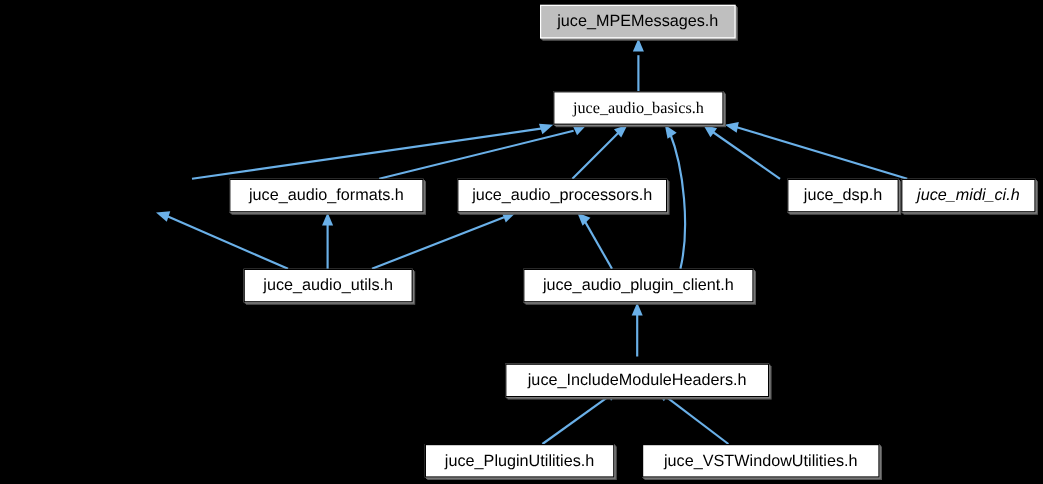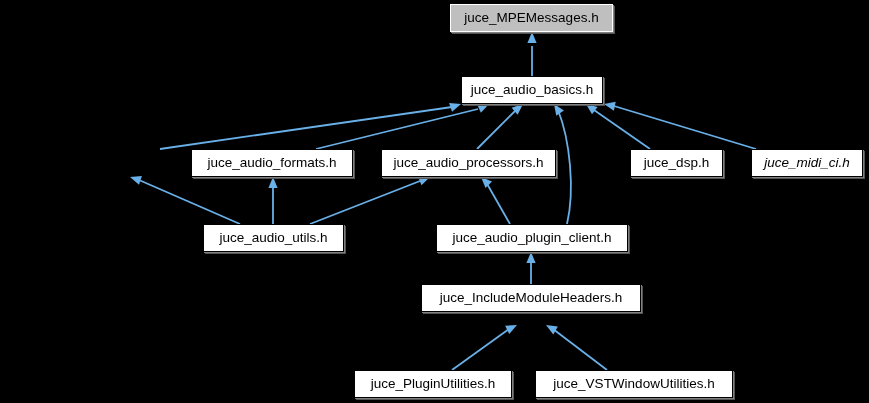--- a/index.html
+++ b/index.html
@@ -75,42 +75,42 @@
       <path d="M 531,297 L 531,258" fill="none" stroke="#6ab0e8" stroke-width="1.8"></path>
       <polygon points="531,252 535.6,263 526.4,263" fill="#6ab0e8"></polygon>
       <path d="M 452,370 L 509,329" fill="none" stroke="#6ab0e8" stroke-width="1.8"></path>
       <polygon points="517,325 509.2184834383007,334.03371462909917 505.10411835970115,325.8049844718999" fill="#6ab0e8"></polygon>
       <path d="M 607,370 L 553,329" fill="none" stroke="#6ab0e8" stroke-width="1.8"></path>
       <polygon points="546,325 557.8329136798105,326.4636098681527 553.2684354469276,334.45144677569766" fill="#6ab0e8"></polygon>
     </svg>
 <div class="node-box highlight" style="left: 450px; top: 4px; width: 163px; height: 28px;">
       <span class="node-label">juce_MPEMessages.h</span>
     </div>
-    <div class="node-box" style="left: 461px; top: 76px; width: 142px; height: 28px;">
+    <div class="node-box" style="left: 461px; top: 76px; width: 142px; height: 28px; font-family: Liberation Serif, serif;">
       <span class="node-label">juce_audio_basics.h</span>
     </div>
     <div class="node-box" style="left: 191px; top: 149px; width: 162px; height: 28px; text-align: center;">
       <span class="node-label">juce_audio_formats.h</span>
     </div>
     <div class="node-box" style="left: 381px; top: 149px; width: 175px; height: 28px; text-align: right;">
       <span class="node-label">juce_audio_processors.h</span>
     </div>
-    <div class="node-box" style="left: 630px; top: 149px; width: 93px; height: 28px; text-align: center;">
+    <div class="node-box" style="left: 656px; top: 149px; width: 93px; height: 28px; text-align: center;">
       <span class="node-label">juce_dsp.h</span>
     </div>
     <div class="node-box" style="left: 751px; top: 149px; width: 112px; height: 28px; font-style: italic;">
       <span class="node-label">juce_midi_ci.h</span>
     </div>
     <div class="node-box" style="left: 203px; top: 224px; width: 141px; height: 28px;">
       <span class="node-label">juce_audio_utils.h</span>
     </div>
     <div class="node-box" style="left: 436px; top: 224px; width: 192px; height: 28px;">
       <span class="node-label">juce_audio_plugin_client.h</span>
     </div>
-    <div class="node-box" style="left: 421px; top: 284px; width: 220px; height: 28px;">
+    <div class="node-box" style="left: 421px; top: 303px; width: 220px; height: 28px;">
       <span class="node-label">juce_IncludeModuleHeaders.h</span>
     </div>
     <div class="node-box" style="left: 354px; top: 370px; width: 158px; height: 28px;">
       <span class="node-label">juce_PluginUtilities.h</span>
     </div>
     <div class="node-box" style="left: 535px; top: 370px; width: 198px; height: 28px;">
       <span class="node-label">juce_VSTWindowUtilities.h</span>
     </div>
   </div>
 

